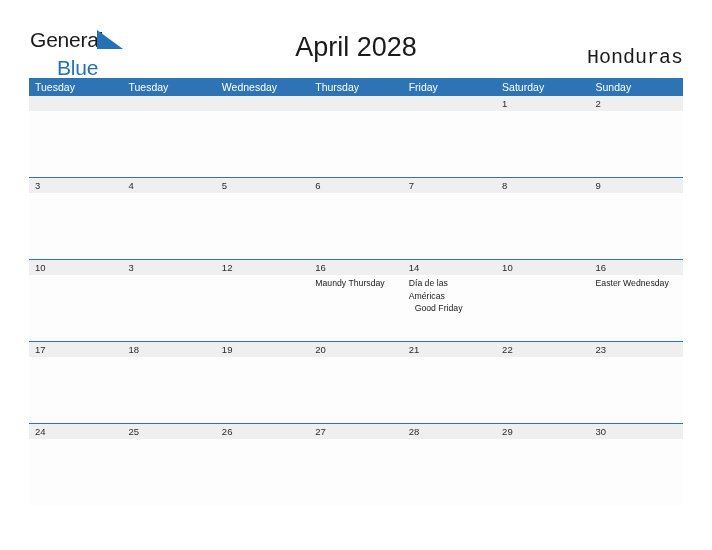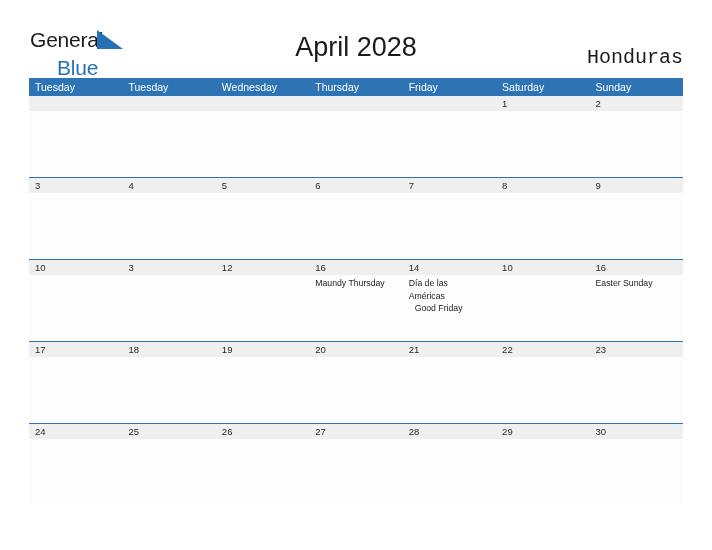--- a/index.html
+++ b/index.html
@@ -233,21 +233,21 @@
             <div class="event-cell">
               <span class="event-line">Maundy Thursday</span>
             </div>
             <div class="event-cell">
               <span class="event-line">Día de las</span>
               <span class="event-line">Américas</span>
               <span class="event-line indent"> Good Friday</span>
             </div>
             <div class="event-cell"></div>
             <div class="event-cell">
-              <span class="event-line">Easter Sunday</span>
+              <span class="event-line">Easter Wednesday</span>
             </div>
           </div>
         </div>
         <div class="week">
           <div class="date-band">
             <div class="date-cell">17</div>
             <div class="date-cell">18</div>
             <div class="date-cell">19</div>
             <div class="date-cell">20</div>
             <div class="date-cell">21</div>

